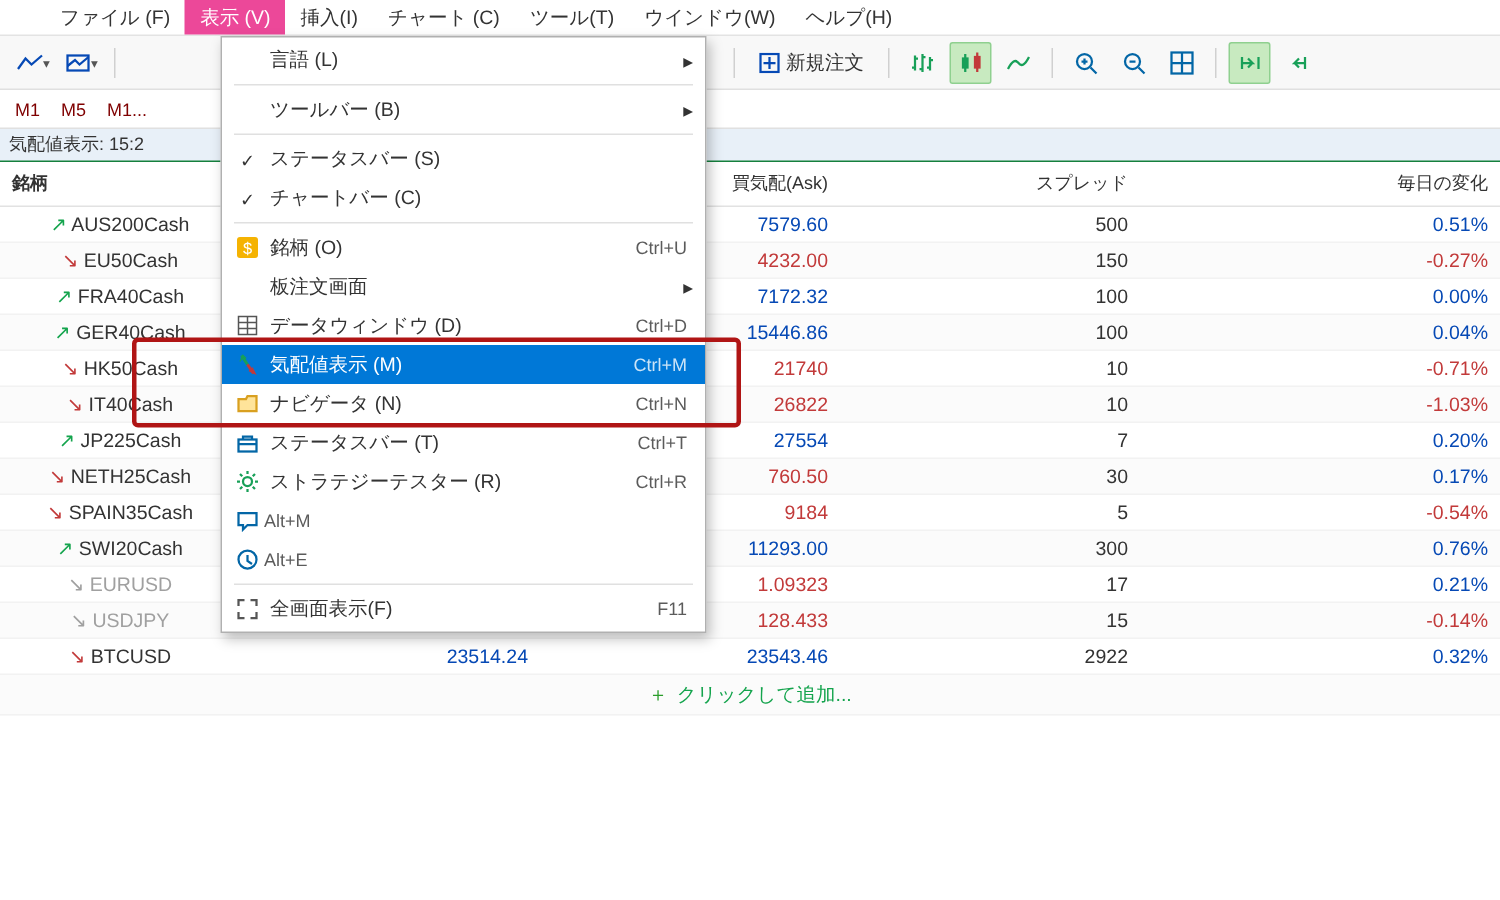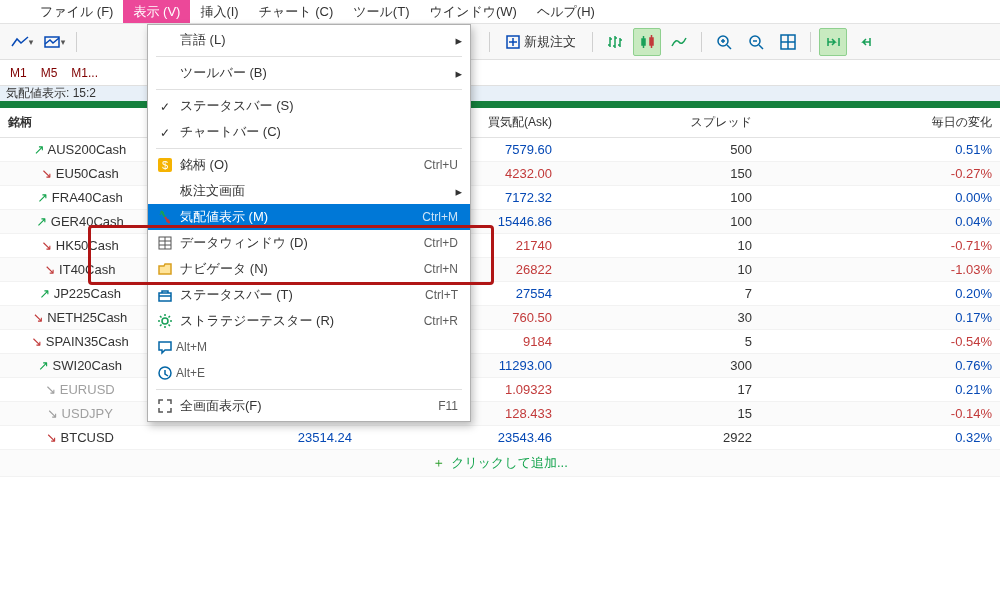--- a/index.html
+++ b/index.html
@@ -16,21 +16,21 @@
 .tb-btn { width: 28px; height: 28px; display: inline-flex; align-items: center; justify-content: center; border: 1px solid transparent; border-radius: 2px; cursor: pointer; }
 .tb-sep { width: 1px; height: 20px; background: #d0d0d0; margin: 0 4px; }
 .toolbar-text { padding: 0 8px; display: inline-flex; align-items: center; gap: 4px; }
 .toolbar-filled { background: #c8eac0; border: 1px solid #8fd08f; padding: 2px 6px; }
 
 
 .timeframes { height: 26px; display: flex; align-items: center; border-bottom: 1px solid #e0e0e0; padding-left: 10px; gap: 14px; }
 .timeframes span { color: #7f0000; font-size: 12px; cursor: pointer; }
 
 
-.mw-header { height: 22px; background: #e8f0f8; border-bottom: 7px solid #15803d; padding-left: 6px; display: flex; align-items: center; font-size: 12px; }
+.mw-header { height: 22px; background: #e8f0f8; border-bottom: 1px solid #15803d; padding-left: 6px; display: flex; align-items: center; font-size: 12px; }
 
 
 .grid { width: 100%; border-collapse: collapse; }
 .grid th { text-align: right; font-weight: normal; padding: 6px 8px; background: #fff; border-bottom: 1px solid #e2e2e2; font-size: 12px; }
 .grid th.left { text-align: left; font-weight: bold; }
 .grid td { padding: 4px 8px; text-align: right; border-bottom: 1px solid #f2f2f2; font-size: 13px; }
 .grid td.sym { text-align: center; }
 .grid tr:nth-child(even) td { background: #fbfbfb; }
 .arrow-up { color: #14a44d; }
 .arrow-dn { color: #c23a3a; }
@@ -302,44 +302,44 @@
         </svg>
       </span>
       <span class="dlabel">銘柄 (O)</span>
       <span class="dshort">Ctrl+U</span>
     </div>
     <div class="item">
       <span class="dicon"></span>
       <span class="dlabel">板注文画面</span>
       <span class="darrow">▸</span>
     </div>
+    <div class="item">
+      <span class="dicon">
+        <svg width="16" height="16" fill="none" stroke="#555">
+          <rect x="2" y="2" width="12" height="12"></rect>
+          <path d="M2 6h12M2 10h12M8 2v12"></path>
+        </svg>
+      </span>
+      <span class="dlabel">データウィンドウ (D)</span>
+      <span class="dshort">Ctrl+D</span>
+    </div>
     <div class="item selected">
       <span class="dicon">
         <svg width="16" height="16" fill="none">
           <path d="M4 2 L8 8" stroke="#18a058" stroke-width="2"></path>
           <path d="M8 8 L12 14" stroke="#c23a3a" stroke-width="2"></path>
           <path d="M3 6 L5 2 L7 4" stroke="#18a058" fill="none"></path>
           <path d="M11 10 L13 14 L9 12" stroke="#c23a3a" fill="none"></path>
         </svg>
       </span>
       <span class="dlabel">気配値表示 (M)</span>
       <span class="dshort">Ctrl+M</span>
     </div>
     <div class="item">
       <span class="dicon">
-        <svg width="16" height="16" fill="none" stroke="#555">
-          <rect x="2" y="2" width="12" height="12"></rect>
-          <path d="M2 6h12M2 10h12M8 2v12"></path>
-        </svg>
-      </span>
-      <span class="dlabel">データウィンドウ (D)</span>
-      <span class="dshort">Ctrl+D</span>
-    </div>
-    <div class="item">
-      <span class="dicon">
         <svg width="16" height="16" fill="none" stroke="#d9a020" stroke-width="1.5">
           <path d="M2 5h5l1-2h6v10H2z" fill="#ffe49a"></path>
         </svg>
       </span>
       <span class="dlabel">ナビゲータ (N)</span>
       <span class="dshort">Ctrl+N</span>
     </div>
     <div class="item">
       <span class="dicon">
         <svg width="16" height="16" fill="none" stroke="#0366a6" stroke-width="1.5">

